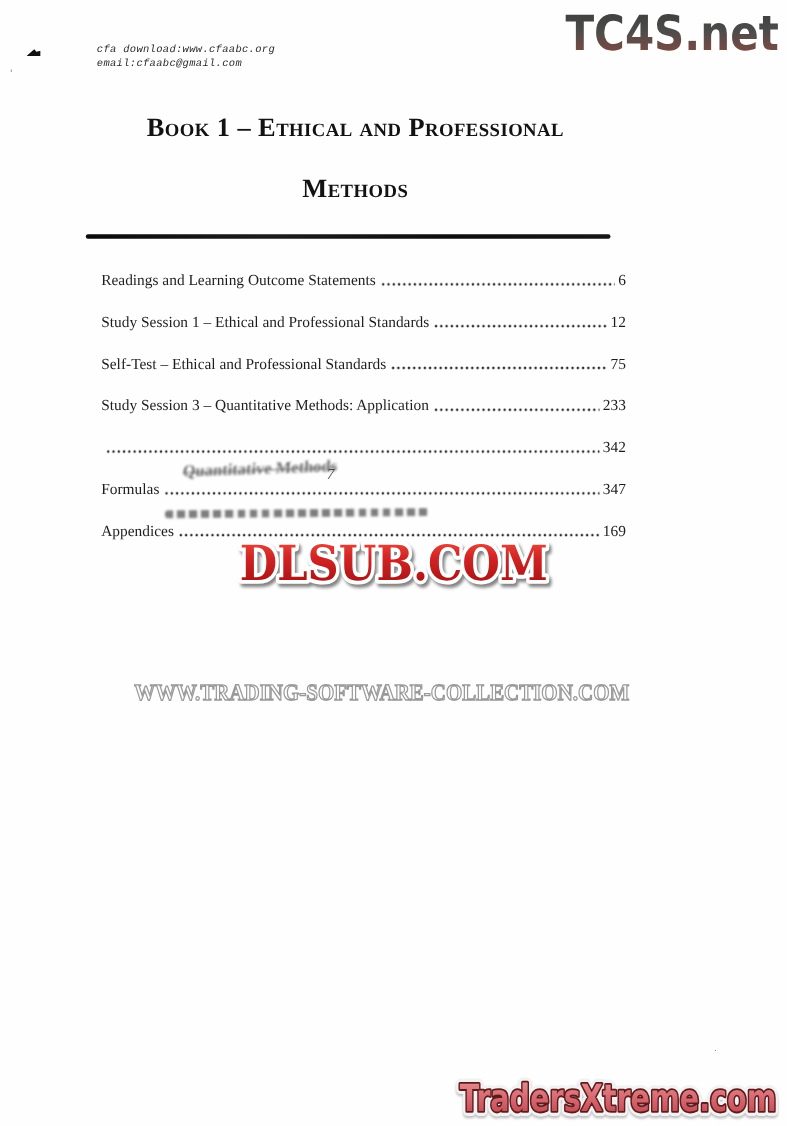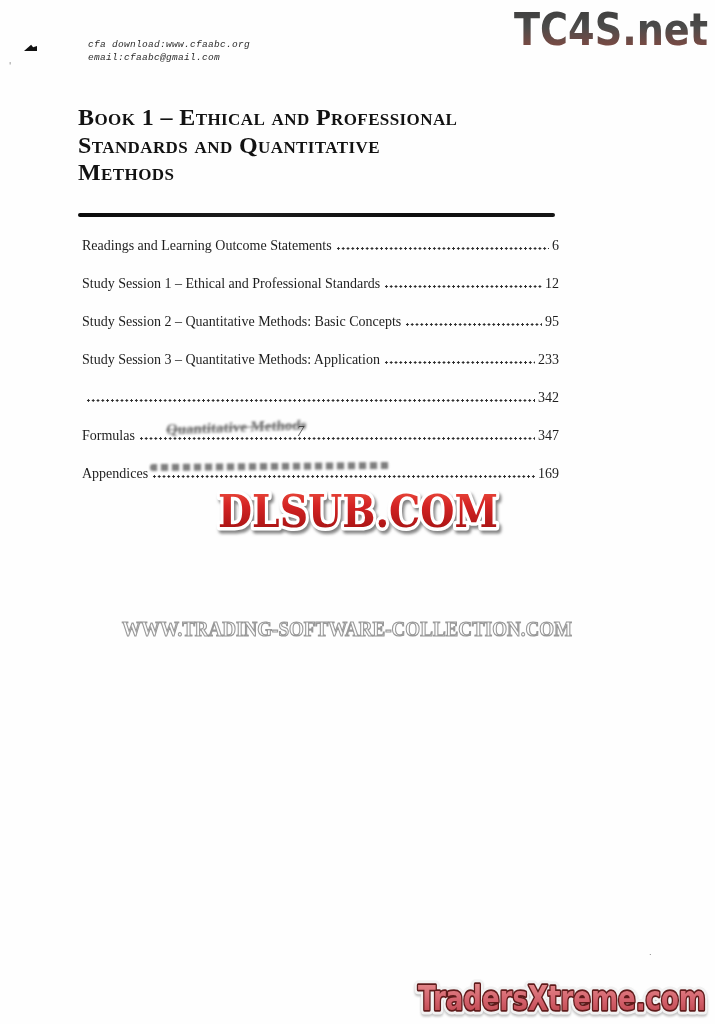--- a/index.html
+++ b/index.html
@@ -32,32 +32,33 @@
 
   .book-title {
     position: absolute; left: 78px; top: 104px; width: 490px;
     font-family: "Liberation Serif", serif;
     font-variant: small-caps;
     font-weight: 700;
     font-size: 24px; line-height: 27.5px;
     letter-spacing: 0.4px;
     color: #121212;
     margin: 0;
+    text-align: center;
   }
 
   .title-rule {
     position: absolute; left: 78px; top: 213px; width: 477px; height: 4px;
     background: linear-gradient(90deg, #0a0a0a 0%, #1c1c1c 35%, #0d0d0d 70%, #161616 100%);
     border-radius: 2px;
   }
 
   
   .toc {
     position: absolute; left: 78px; top: 233px; width: 477px;
-    list-style: none; margin: 4px; padding: 0;
+    list-style: none; margin: 14px; padding: 0;
   }
   .toc-row {
     height: 38px;
     display: flex; align-items: flex-start;
     font-size: 14px; line-height: 17px;
   }
   .toc-label { white-space: nowrap; }
   .toc-leader {
     flex: 1; height: 15px; margin: 0 3px 0 4px;
     background-image: radial-gradient(circle, #2c2c2c 1.05px, rgba(0,0,0,0) 1.35px);
@@ -115,45 +116,45 @@
       <stop offset="45%" stop-color="#4c4c4b"></stop>
       <stop offset="85%" stop-color="#7d4a43"></stop>
       <stop offset="100%" stop-color="#8a564e"></stop>
     </linearGradient>
   </defs>
   <text x="2" y="42" textLength="194" lengthAdjust="spacingAndGlyphs" font-family="DejaVu Sans, sans-serif" font-weight="bold" font-size="44" fill="url(#tcgrad)">TC4S.net</text>
 </svg>
 
 <h1 class="book-title">
   <span>Book 1 – Ethical and Professional</span><br>
-  <span>Standards and Quantitative</span><br>
+  <br>
   <span>Methods</span>
 </h1>
 
 <div class="title-rule"></div>
 
 <ul class="toc">
   <li class="toc-row">
     <span class="toc-label">Readings and Learning Outcome Statements</span>
     <span class="toc-leader"></span>
     <span class="toc-page">6</span>
   </li>
 
   <li class="toc-row">
     <span class="toc-label">Study Session 1 – Ethical and Professional Standards</span>
     <span class="toc-leader"></span>
     <span class="toc-page">12</span>
   </li>
 
-
-  <li class="toc-row">
-    <span class="toc-label">Study Session 2 – Quantitative Methods: Basic Concepts</span>
-    <span class="toc-leader"></span>
-    <span class="toc-page">95</span>
-  </li>
+  <li class="toc-row">
+    <span class="toc-label">Self-Test – Ethical and Professional Standards</span>
+    <span class="toc-leader"></span>
+    <span class="toc-page">75</span>
+  </li>
+
 
   <li class="toc-row">
     <span class="toc-label">Study Session 3 – Quantitative Methods: Application</span>
     <span class="toc-leader"></span>
     <span class="toc-page">233</span>
   </li>
 
   <li class="toc-row">
     <span class="toc-leader"></span>
     <span class="toc-page">342</span>

